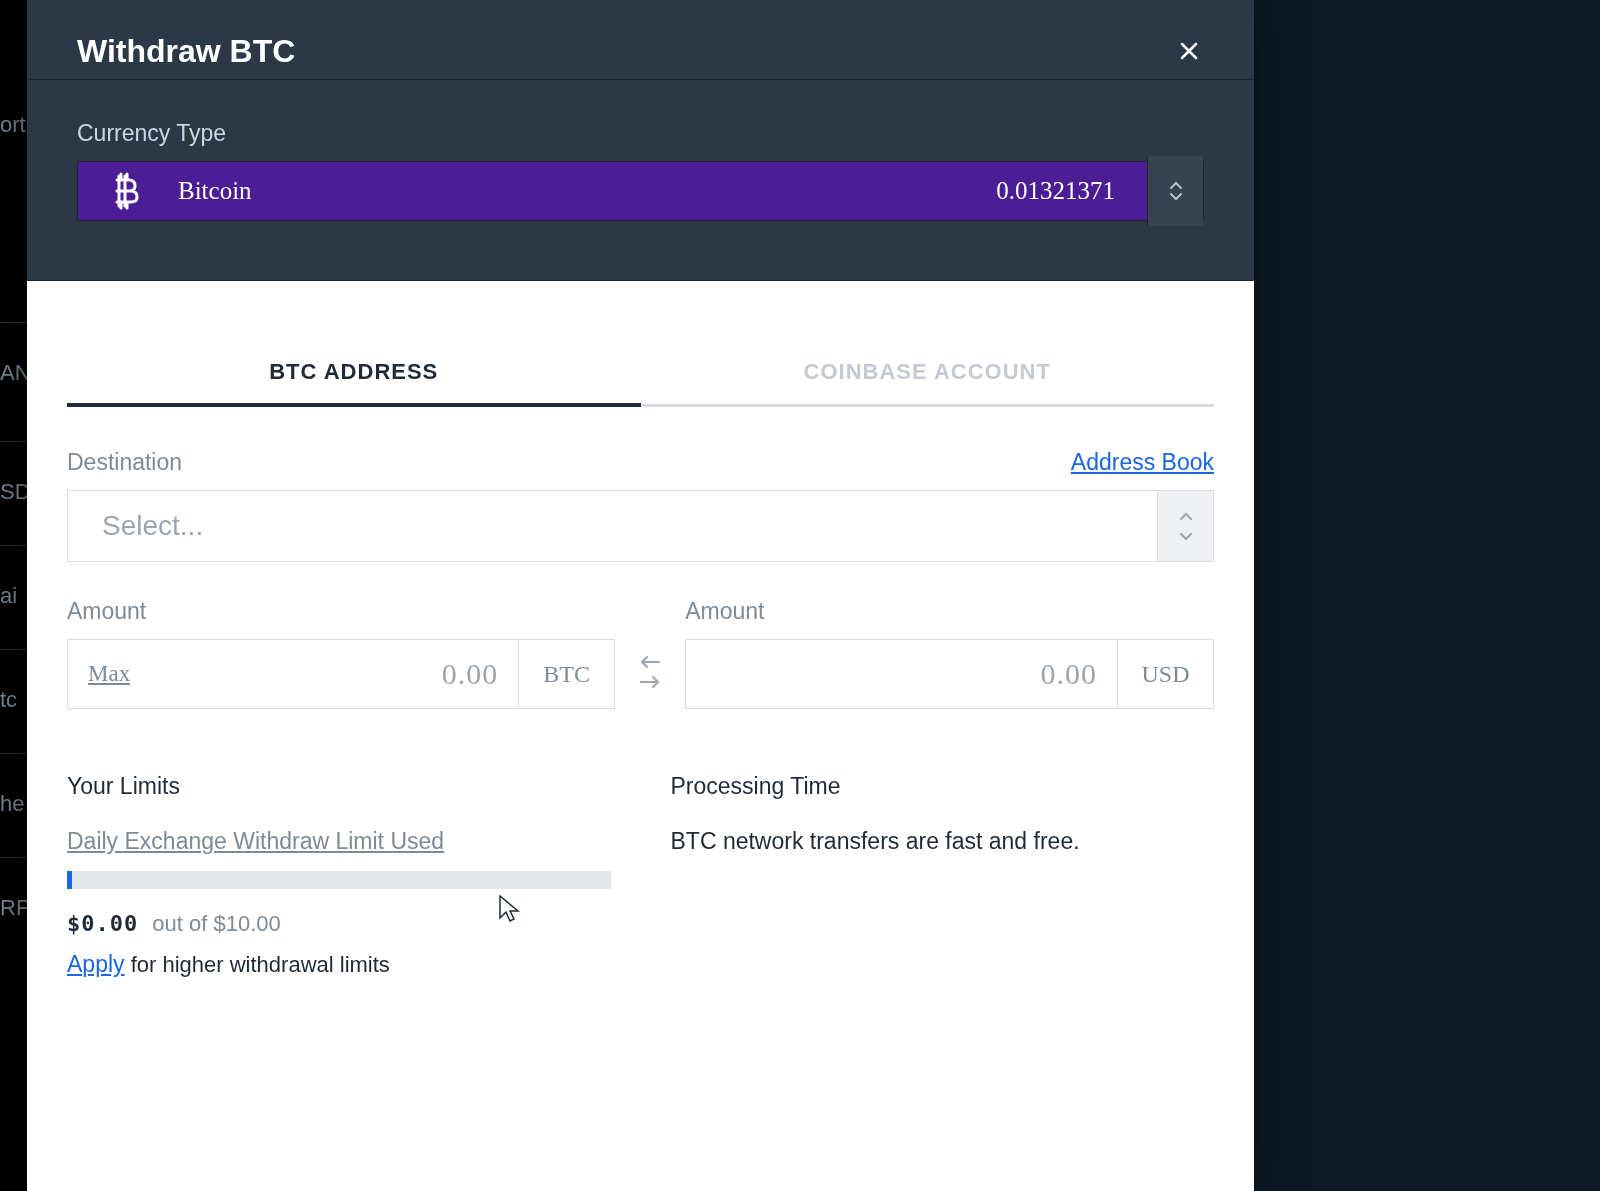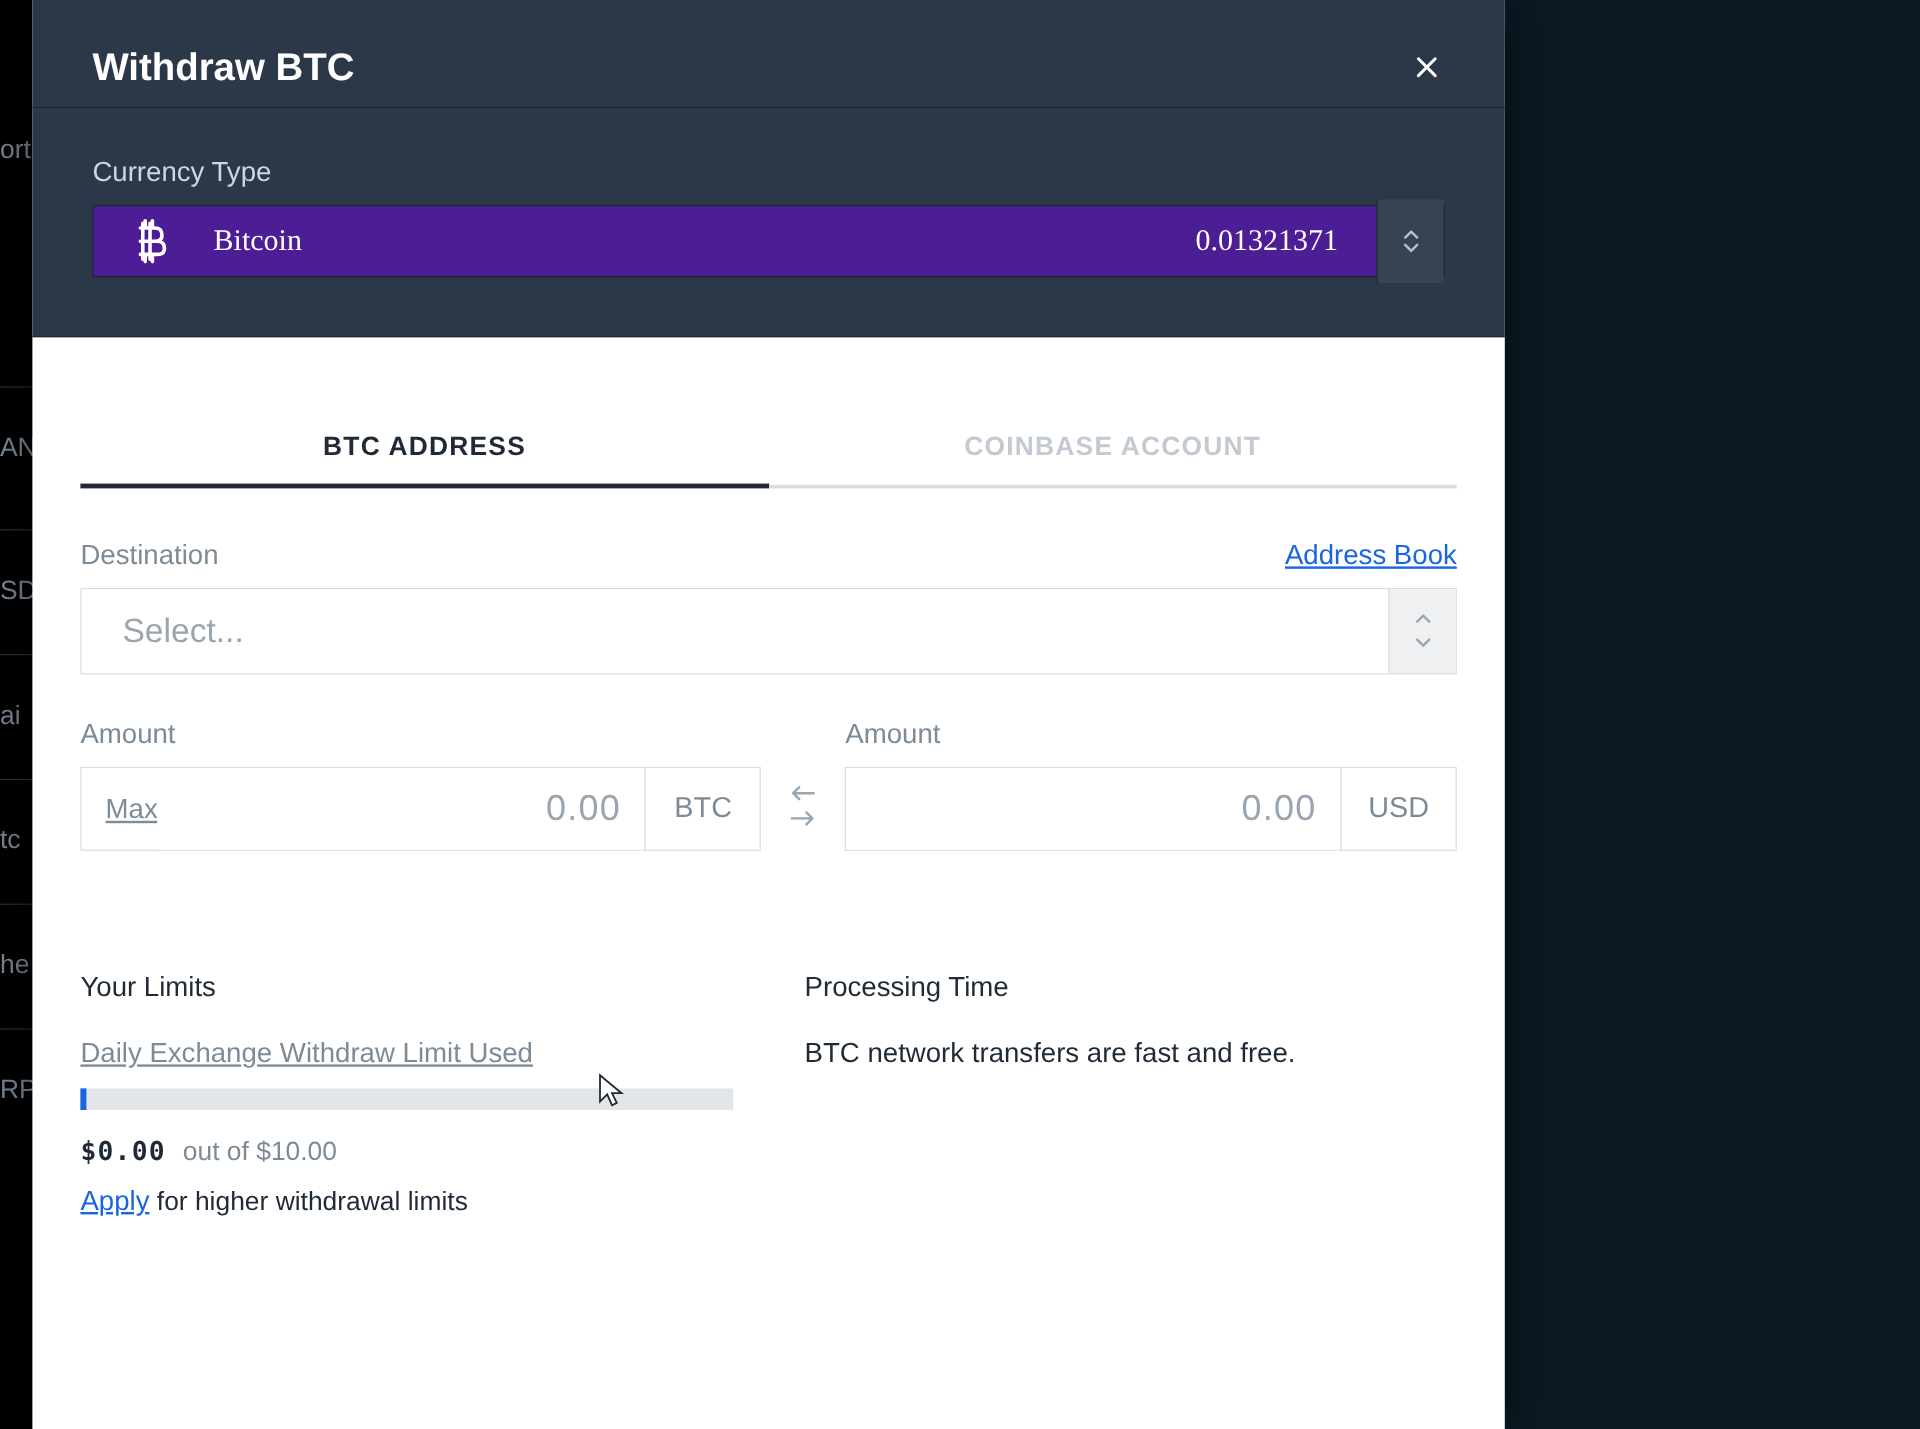--- a/index.html
+++ b/index.html
@@ -1,21 +1,21 @@
 <!DOCTYPE html>
 <html><head>
 <meta charset="utf-8">
 <style>
   * { box-sizing: border-box; margin: 0; padding: 0; }
   html, body { width: 1600px; height: 1191px; font-family: -apple-system, BlinkMacSystemFont, "Segoe UI", Helvetica, Arial, sans-serif; background: #0c1a24; color: #fff; overflow: hidden; }
   .bg-sidebar { position: absolute; left: 0; top: 0; width: 27px; height: 1191px; background: #000000; }
   .bg-row { position: absolute; left: 0; width: 27px; height: 100px; border-top: 1px solid #2a333b; color: #7a8a98; font-size: 22px; display:flex; align-items:center; padding-left:0;}
   .modal { position: absolute; left: 27px; top: 0; width: 1227px; height: 1191px; background: #fff; box-shadow: 0 0 40px rgba(0,0,0,0.6); }
   .modal-header { background: #2b3847; height: 281px; width: 100%; position: relative; border-bottom: 1px solid #1c2732;}
-  .modal-title-bar { display:flex; justify-content:space-between; align-items:center; padding: 24px 50px 0 50px; height: 90px; border-bottom: 1px solid #1c2732;}
+  .modal-title-bar { display:flex; justify-content:space-between; align-items:center; padding: 24px 50px 0 50px; height: 80px; border-bottom: 1px solid #1c2732;}
   .modal-title { font-size: 32px; font-weight: 600; color: #fff; }
   .close-btn { color: #fff; font-size: 26px; cursor:pointer; width:30px; height:30px; display:flex; align-items:center; justify-content:center;}
   .currency-block { padding: 40px 50px 0 50px; }
   .section-label { font-size: 23px; color: #cfd6dc; margin-bottom: 14px; font-weight: 400;}
   .currency-select { display:flex; align-items:center; background:#4c1d95; border:1px solid #1c2732; height: 60px; font-family: Liberation Serif, serif; }
   .currency-main { flex:1; display:flex; align-items:center; padding: 0 32px; justify-content:space-between;}
   .currency-left { display:flex; align-items:center; gap: 36px; }
   .btc-icon { width: 32px; height: 32px; display:flex; align-items:center; justify-content:center; }
   .currency-name { font-size: 25px; color: #fff; }
   .currency-balance { font-size: 25px; color: #fff; font-variant-numeric: tabular-nums;}
@@ -26,27 +26,27 @@
   .tab { flex:1; text-align:center; font-size: 22px; font-weight:700; letter-spacing: 1px; padding: 18px 0; border-bottom: 3px solid #d9dde1; color:#c4cad1; cursor:pointer;}
   .tab.active { color:#1f2a36; border-bottom: 4px solid #1f2a36; }
   .dest-row { display:flex; justify-content:space-between; align-items:flex-end; margin-top: 42px;}
   .field-label { font-size: 23px; color:#7d8b97; }
   .link { color:#1a66e0; font-size: 23px; text-decoration: underline; cursor:pointer; }
   .dest-select { display:flex; margin-top: 14px; border:1px solid #d9dde1; height: 72px; }
   .dest-main { flex:1; display:flex; align-items:center; padding: 0 34px; font-size: 28px; color:#9aa5af; cursor:pointer;}
   .dest-stepper { width:56px; background:#eef0f2; border-left:1px solid #d9dde1; display:flex; flex-direction:column; align-items:center; justify-content:center; gap:2px; cursor:pointer;}
   .amount-row { display:flex; align-items:flex-end; gap: 24px; margin-top: 36px;}
   .amount-col { flex:1; }
-  .amount-box { display:flex; border:1px solid #d9dde1; height:70px; margin-top:14px; align-items:stretch;}
+  .amount-box { display:flex; border:1px solid #d9dde1; height:70px; margin-top:14px; align-items:stretch;font-family:Liberation Serif, serif;}
   .max-link { display:flex; align-items:center; padding-left:20px; }
   .max-link span { font-size:23px; color:#7d8b97; text-decoration:underline; cursor:pointer; }
   .amount-input { flex:1; border:none; outline:none; text-align:right; font-size:30px; color:#9aa5af; padding-right:20px; font-variant-numeric: tabular-nums; letter-spacing:1px; font-family:inherit;}
   .unit { width:96px; border-left:1px solid #d9dde1; display:flex; align-items:center; justify-content:center; font-size:24px; color:#7d8b97; font-weight:500;}
   .swap { display:flex; flex-direction:column; align-items:center; justify-content:center; height:70px; margin-top:37px; color:#7d8b97; gap:2px;}
-  .info-row { display:flex; gap: 60px; margin-top: 100px;}
+  .info-row { display:flex; gap: 60px; margin-top: 64px;}
   .info-col { flex:1; }
   .info-title { font-size:23px; color:#1f2a36; margin-bottom: 28px; }
   .info-sub { font-size:23px; color:#7d8b97; margin-bottom: 16px; text-decoration: underline;}
   .progress { width:100%; height:18px; background:#e3e6e9; position:relative; margin-bottom:22px;}
   .progress-fill { position:absolute; left:0; top:0; height:100%; width:5px; background:#1a66e0;}
   .limit-line { font-size:22px; color:#1f2a36; margin-bottom:14px;}
   .limit-line .used { font-weight:700; font-family: ui-monospace, Menlo, monospace; letter-spacing:1px; margin-right:8px;}
   .limit-line .rest { color:#7d8b97; }
   .apply-line { font-size:22px; color:#1f2a36;}
   .proc-text { font-size:23px; color:#1f2a36;}

